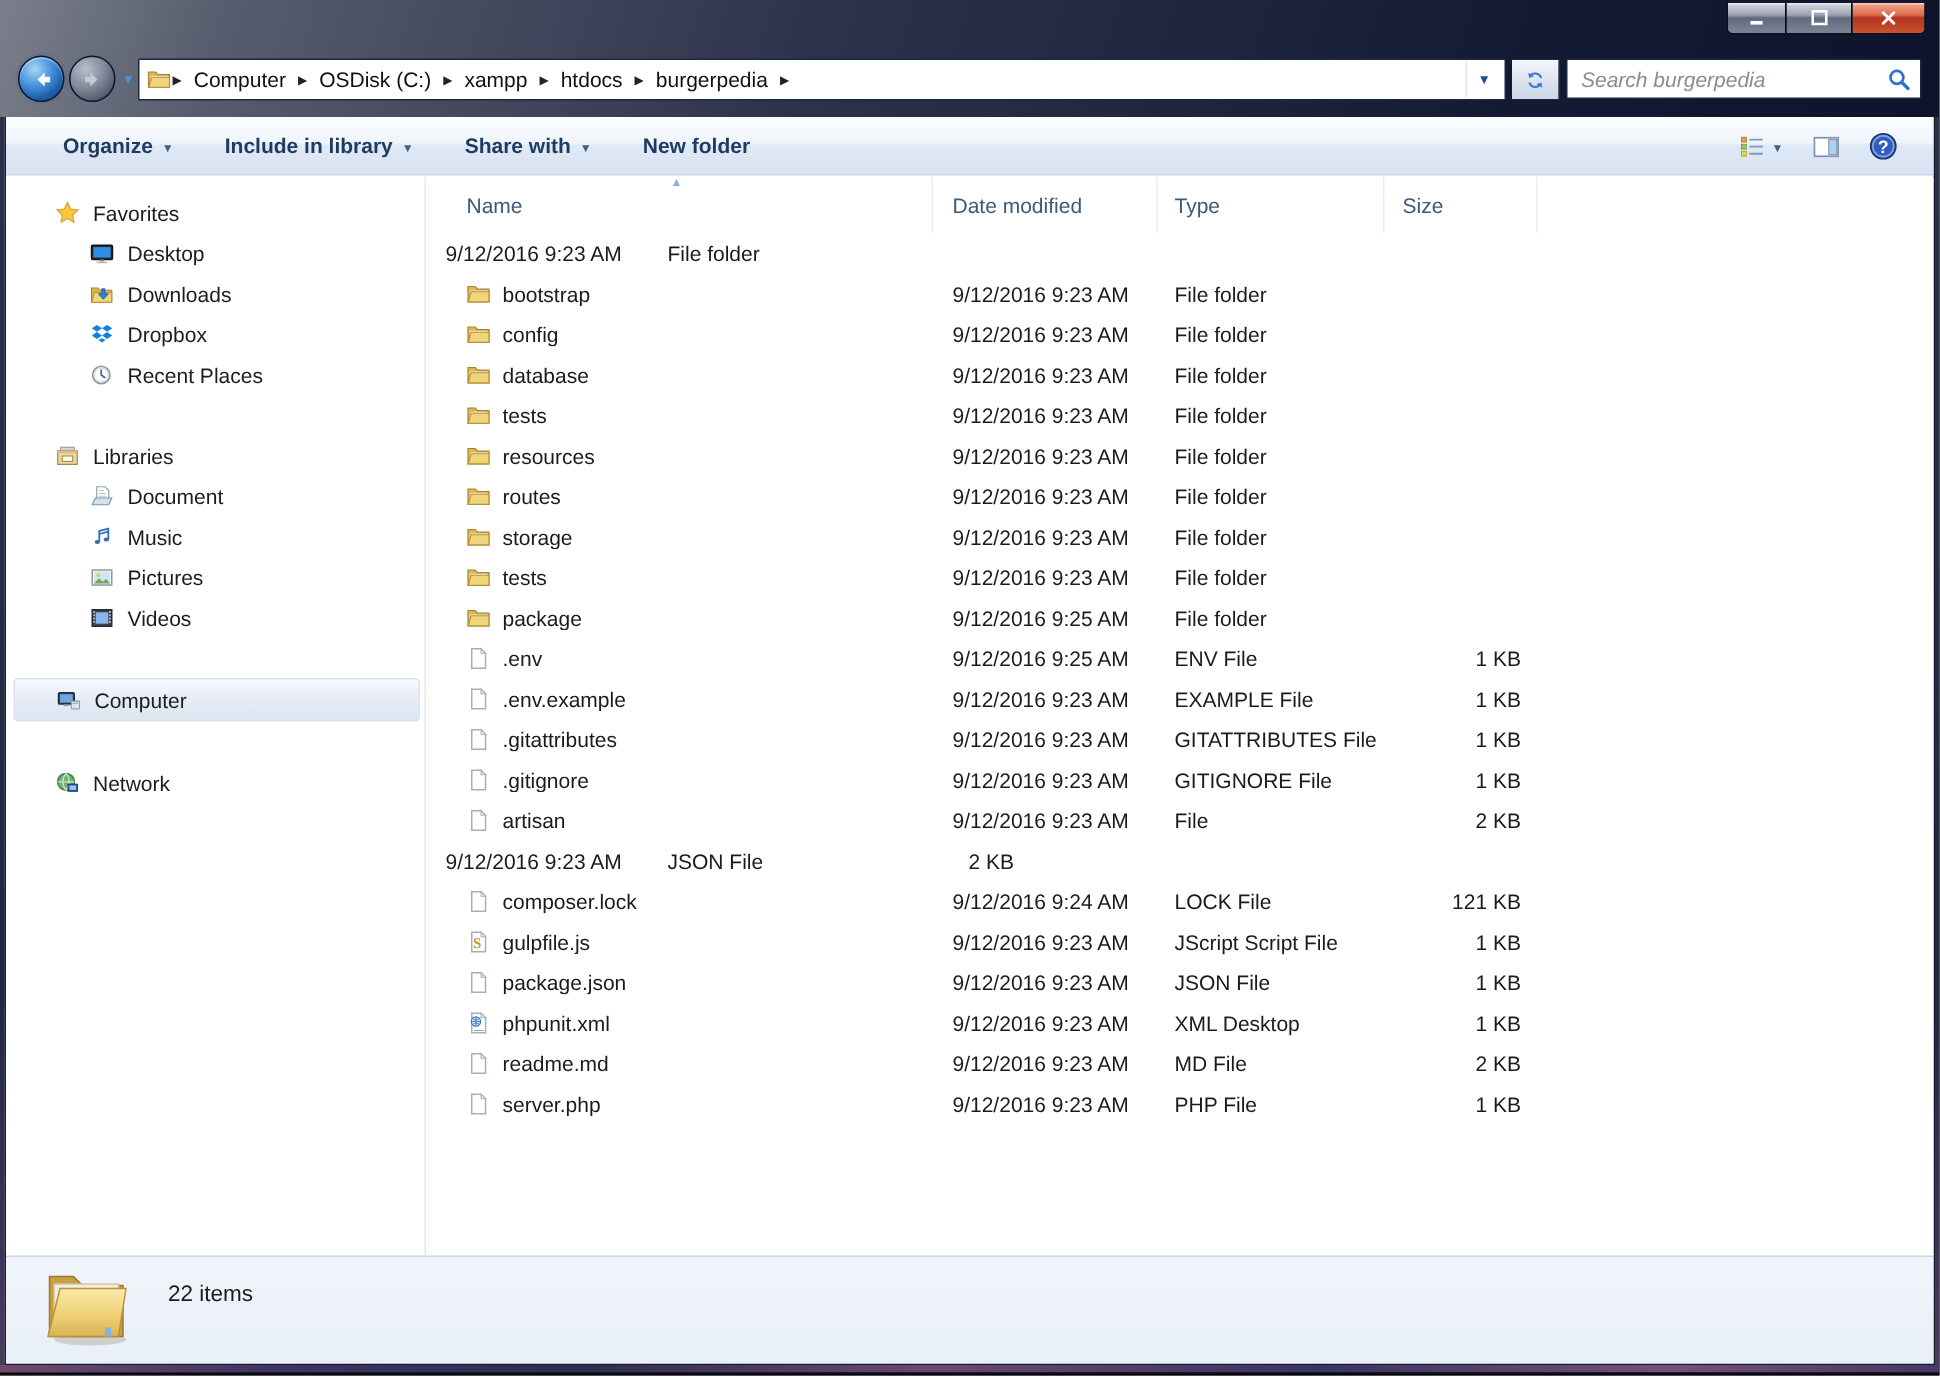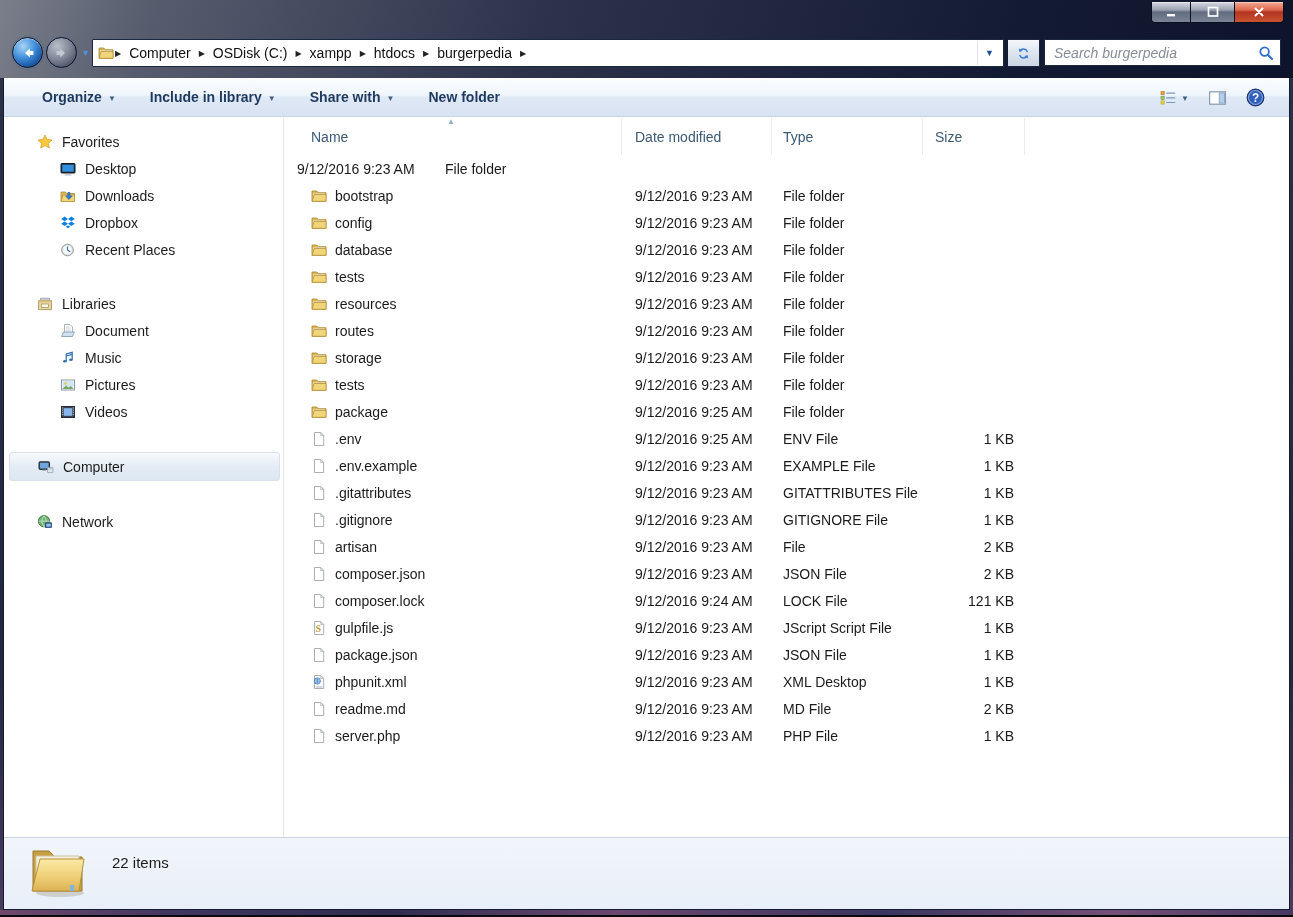--- a/index.html
+++ b/index.html
@@ -614,29 +614,20 @@
                     <path d="M9.7 1.5l3 3h-3z" fill="#eceef1" stroke="#a9afb6" stroke-width="0.7"></path>
                   </svg>
                 </span>
                 <span>artisan</span>
               </div>
               <div class="cell date">9/12/2016 9:23 AM</div>
               <div class="cell type">File</div>
               <div class="cell size">2 KB</div>
             </div>
             <div class="row">
-              <div class="cell name">
-                <span class="icon">
-                  <svg width="16" height="16" viewBox="0 0 16 16">
-                    <path d="M3.5 1.5h6.2l3 3v10H3.5z" fill="#fff" stroke="#a9afb6"></path>
-                    <path d="M9.7 1.5l3 3h-3z" fill="#eceef1" stroke="#a9afb6" stroke-width="0.7"></path>
-                  </svg>
-                </span>
-                <span>composer.json</span>
-              </div>
               <div class="cell date">9/12/2016 9:23 AM</div>
               <div class="cell type">JSON File</div>
               <div class="cell size">2 KB</div>
             </div>
             <div class="row">
               <div class="cell name">
                 <span class="icon">
                   <svg width="16" height="16" viewBox="0 0 16 16">
                     <path d="M3.5 1.5h6.2l3 3v10H3.5z" fill="#fff" stroke="#a9afb6"></path>
                     <path d="M9.7 1.5l3 3h-3z" fill="#eceef1" stroke="#a9afb6" stroke-width="0.7"></path>

